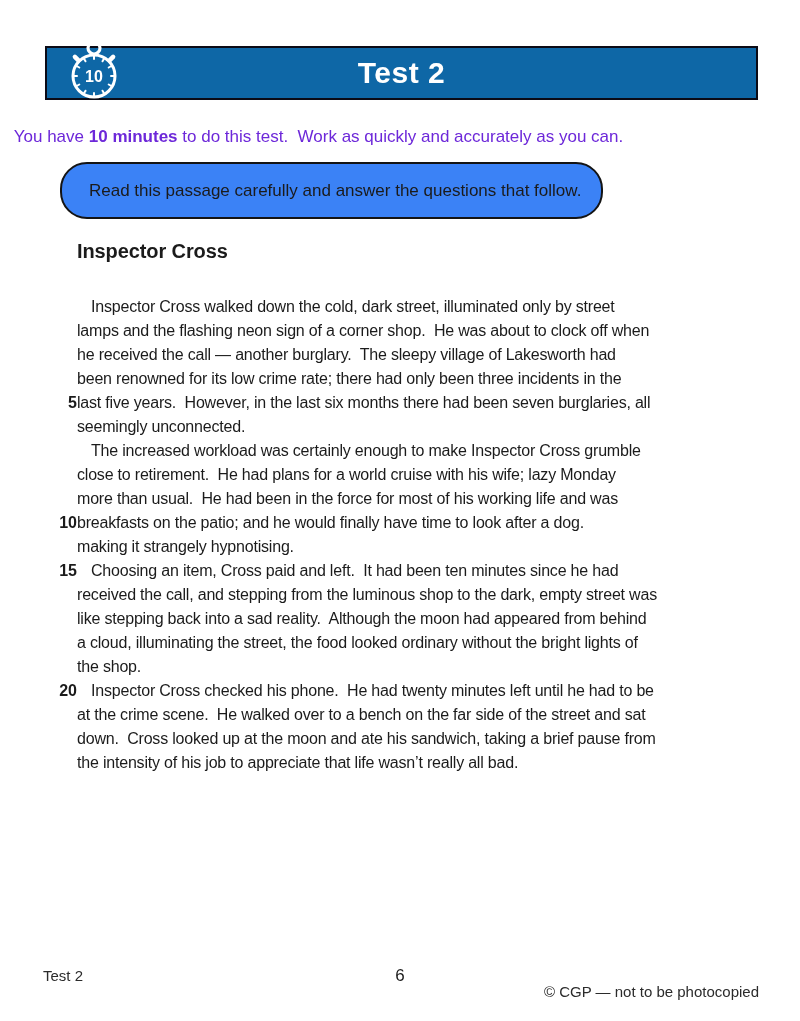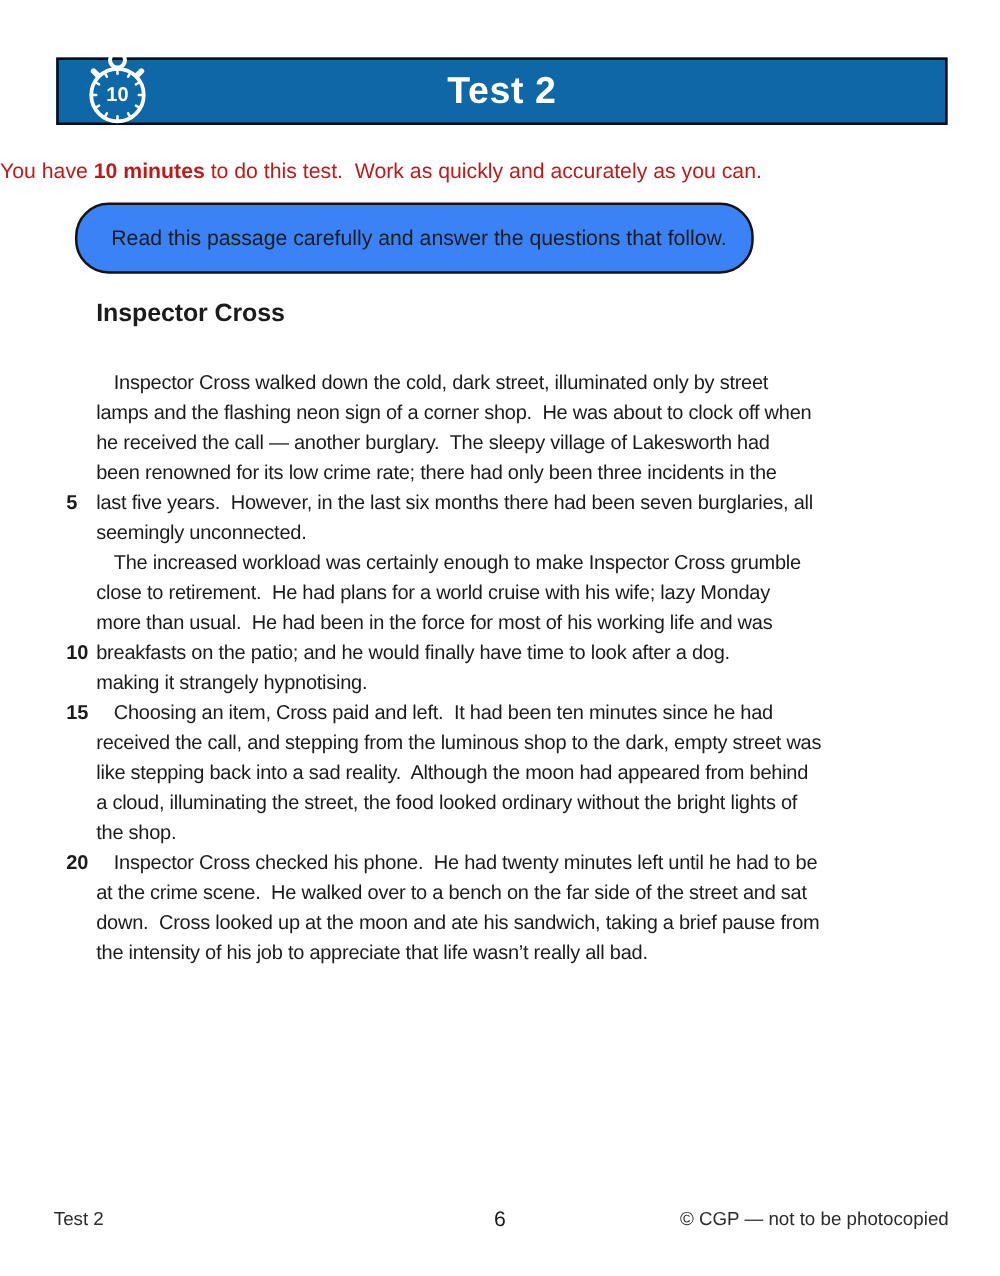--- a/index.html
+++ b/index.html
@@ -27,23 +27,24 @@
     color:#ffffff; letter-spacing:0.5px;
   }
   .stopwatch {
     position:absolute; left:17px; top:-9px;
     width:60px; height:62px;
   }
 
   
   .instructions {
     position:absolute; left:0; top:127px; width:637px;
+    text-align:center;
     font-size:17px;
     white-space:pre;
-    color:#b91c1c;
+    color:#6d28d9;
   }
   .instructions b { font-weight:bold; }
 
   .instruction-box {
     position:absolute; left:60px; top:162px;
     width:543px; height:57px;
     border:2px solid #141414;
     border-radius:27px;
     box-sizing:border-box;
     display:flex; align-items:center;
@@ -54,20 +55,21 @@
 
   
   .passage-title {
     position:absolute; left:77px; top:240px;
     font-size:20px; font-weight:bold;
     letter-spacing:-0.1px;
   }
   .passage {
     position:absolute; left:53px; top:295px;
     width:716px;
+    text-align:right;
   }
   .pline {
     position:relative;
     height:24px; line-height:24px;
     white-space:pre;
     font-size:16px;
     letter-spacing:-0.2px;
   }
   .pnum {
     position:absolute; left:0; top:0;
@@ -78,21 +80,21 @@
   .ptext { position:absolute; left:24px; top:0; }
   .ptext.indent { padding-left:14px; }
 
   
   .footer {
     position:absolute; left:0; top:966px; width:800px; height:22px;
     font-size:15px; color:#2b2b2b;
   }
   .footer-left  { position:absolute; left:43px; top:1px; }
   .footer-page  { position:absolute; left:0; width:800px; text-align:center; font-size:17px; color:#1b1b1b; }
-  .footer-right { position:absolute; right:41px; top:1px; }
+  .footer-right { position:absolute; right:41px; top:17px; }
 </style>
 </head>
 <body>
 
 <div class="page">
 
   <div class="header-bar">
     <div class="header-title">Test 2</div>
     <svg class="stopwatch" viewBox="0 0 60 62" fill="none">
 

